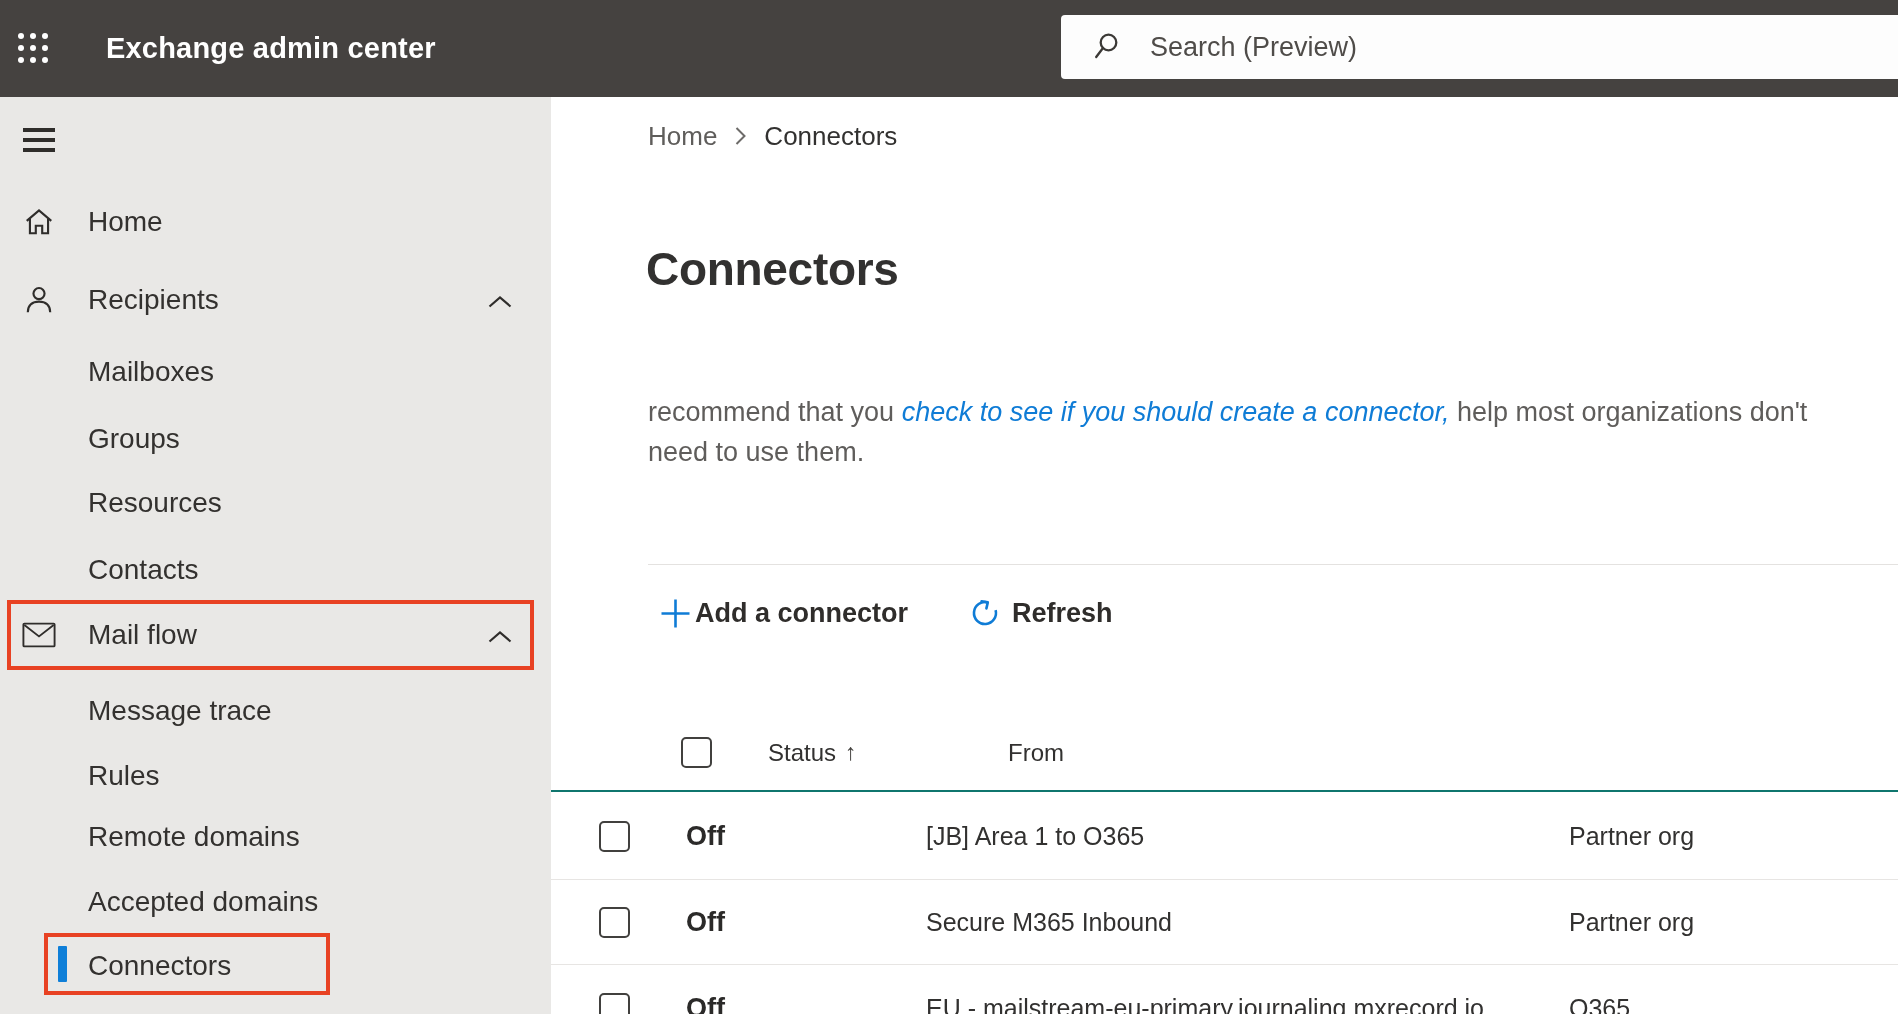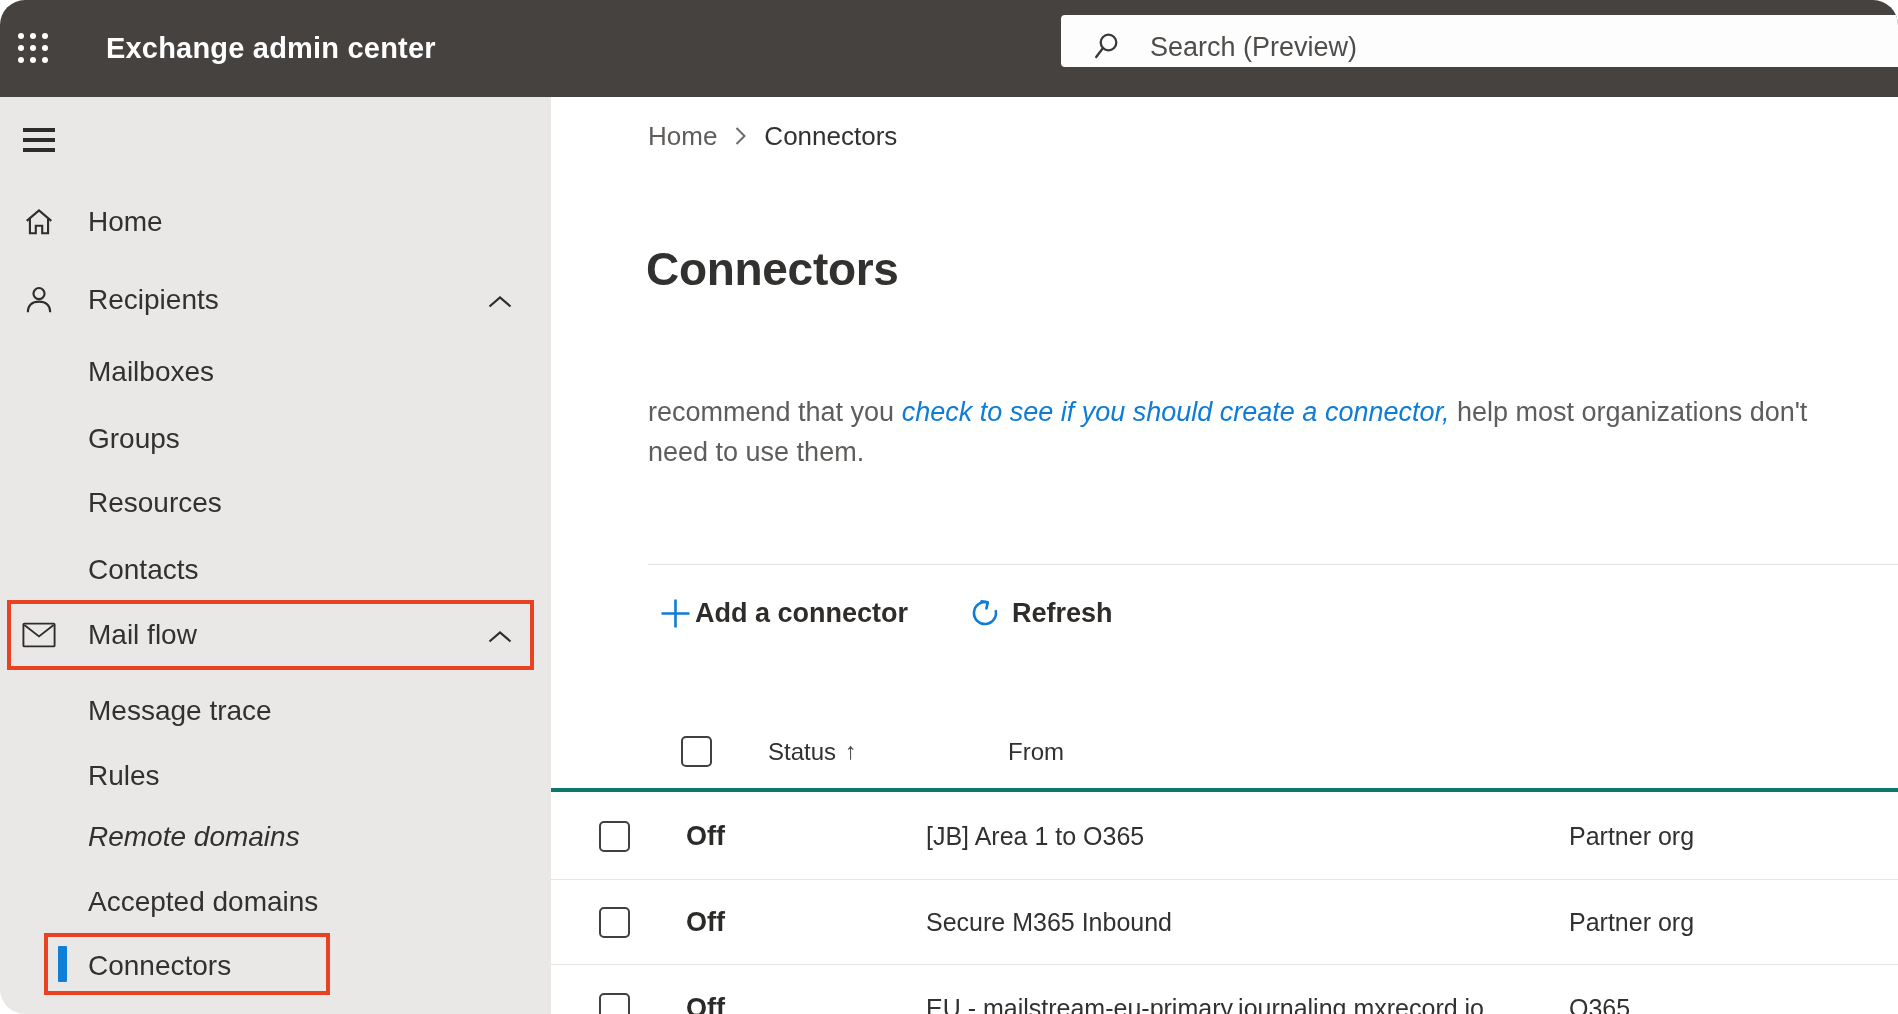--- a/index.html
+++ b/index.html
@@ -1,31 +1,30 @@
 <!DOCTYPE html>
 <html><head>
 <meta charset="utf-8">
 <style>
   * { margin:0; padding:0; box-sizing:border-box; }
   html,body { background:#fff; }
   .screen {
     position:relative; width:1898px; height:1014px; overflow:hidden;
     background:#fff; font-family:"Liberation Sans","DejaVu Sans",sans-serif;
     color:#323130;
-    border-radius:25px;
   }
   
   .topbar { position:absolute; left:0; top:0; width:1898px; height:97px; background:#454240; }
   .waffle { position:absolute; left:18px; top:33px; width:32px; height:32px;
     display:grid; grid-template-columns:repeat(3,6px); grid-template-rows:repeat(3,6px);
     gap:6px; cursor:pointer; }
   .waffle i { width:6px; height:6px; border-radius:50%; background:#fff; }
   .app-title { position:absolute; left:106px; top:0; height:97px; display:flex; align-items:center;
     color:#fff; font-size:29px; font-weight:600; letter-spacing:.2px; }
-  .searchbox { position:absolute; left:1061px; top:15px; right:0; height:52px;
+  .searchbox { position:absolute; left:1061px; top:15px; right:0; height:64px;
     background:#fdfdfd; border-radius:4px 0 0 4px; display:flex; align-items:center; }
   .searchbox svg { position:absolute; left:32px; top:17px; }
   .searchbox input { position:absolute; left:89px; top:0; height:64px; width:700px;
     border:none; outline:none; background:transparent; font-size:27px;
     font-family:"Liberation Sans","DejaVu Sans",sans-serif; color:#403d3b; }
   .searchbox input::placeholder { color:#4f4c49; opacity:1; }
   
   .sidebar { position:absolute; left:0; top:97px; width:551px; height:917px; background:#e9e8e6; }
   .hamburger { position:absolute; left:23px; top:31px; width:32px; height:23px; cursor:pointer; }
   .hamburger i { display:block; width:32px; height:3.5px; background:#2f2d2b; margin-bottom:6.5px; }
@@ -48,21 +47,21 @@
   .desc { position:absolute; left:97px; top:255px; font-size:27px; line-height:40px;
     color:#5f5d5b; white-space:nowrap; }
   .desc a { color:#0f7cd6; text-decoration:none; cursor:pointer;font-style:italic; }
   .hline { position:absolute; height:1px; background:#e4e2e0; }
   .toolbar { position:absolute; left:109px; top:494px; height:44px; display:flex; align-items:center; }
   .tbtn { display:flex; align-items:center; cursor:pointer; }
   .tbtn .tlabel { font-size:27px; font-weight:600; color:#2f2d2b; }
   
   .grid-row { position:absolute; left:0; width:1347px; display:grid;
     grid-template-columns:87px 240px 643px auto; padding-left:130px; align-items:center; }
-  .thead { top:618px; height:77px; border-bottom:4px solid #0f766e; }
+  .thead { top:618px; height:77px; border-bottom:2px solid #0f766e; }
   .thead .hcell { font-size:24px; color:#323130; display:flex; align-items:center; cursor:pointer; }
   .thead .arrow { font-size:23px; color:#44423f; margin-left:9px; }
   .trow { height:87px; border-bottom:1px solid #e7e5e3; cursor:pointer;padding-left:48px; }
   .row1 { top:696px; } .row2 { top:783px; height:85px; } .row3 { top:868px; height:88px; }
   .cbx { width:31px; height:31px; border:2.5px solid #41403e; border-radius:5px; background:#fff; cursor:pointer; }
   .cell-status { font-size:27px; font-weight:700; color:#2b2a29; }
   .cell-name, .cell-from { font-size:25px; color:#323130; }
 </style>
 </head>
 <body>
@@ -152,21 +151,21 @@
     </div>
 
     <div class="redbox" style="left:7px; top:503px; width:527px; height:70px;"></div>
 
     <div class="nav-item" style="top:582px;">
       <span>Message trace</span>
     </div>
     <div class="nav-item" style="top:647px;">
       <span>Rules</span>
     </div>
-    <div class="nav-item" style="top:708px;font-style:italic;">
+    <div class="nav-item" style="top:708px;">
       <span>Remote domains</span>
     </div>
     <div class="nav-item" style="top:773px;">
       <span>Accepted domains</span>
     </div>
 
     <div class="nav-item" style="top:837px;">
       <span>Connectors</span>
     </div>
     <div class="selbar" style="top:849px;"></div>

